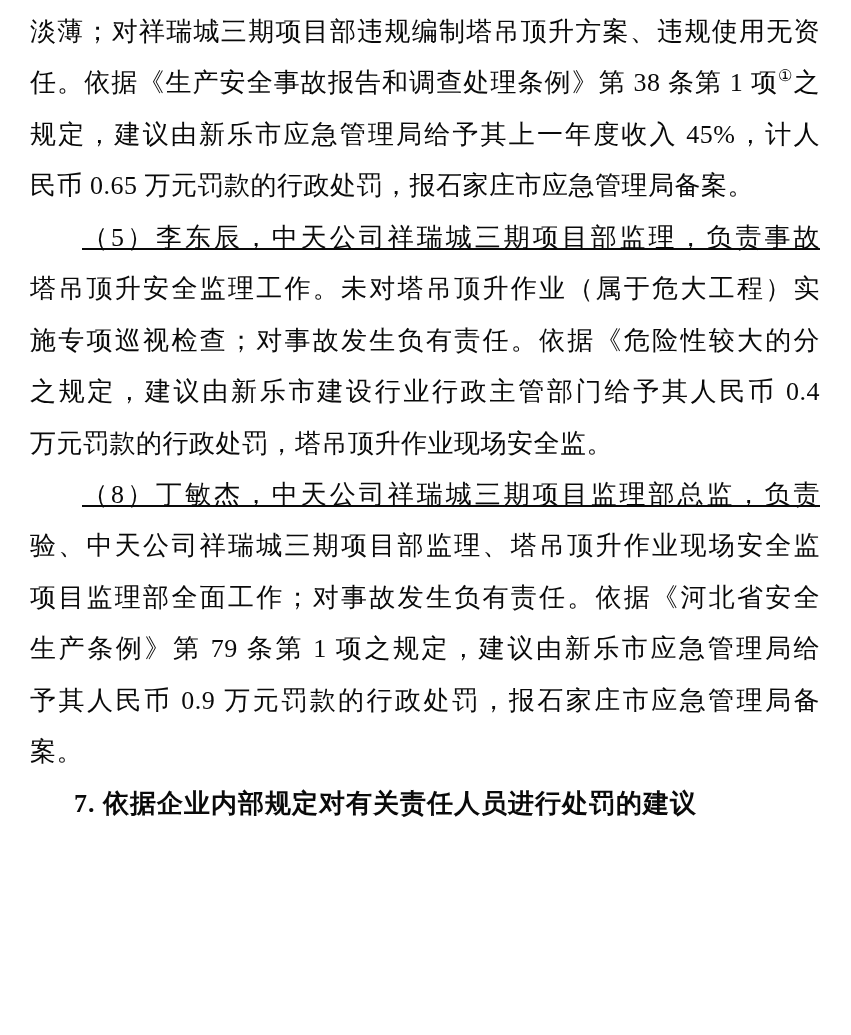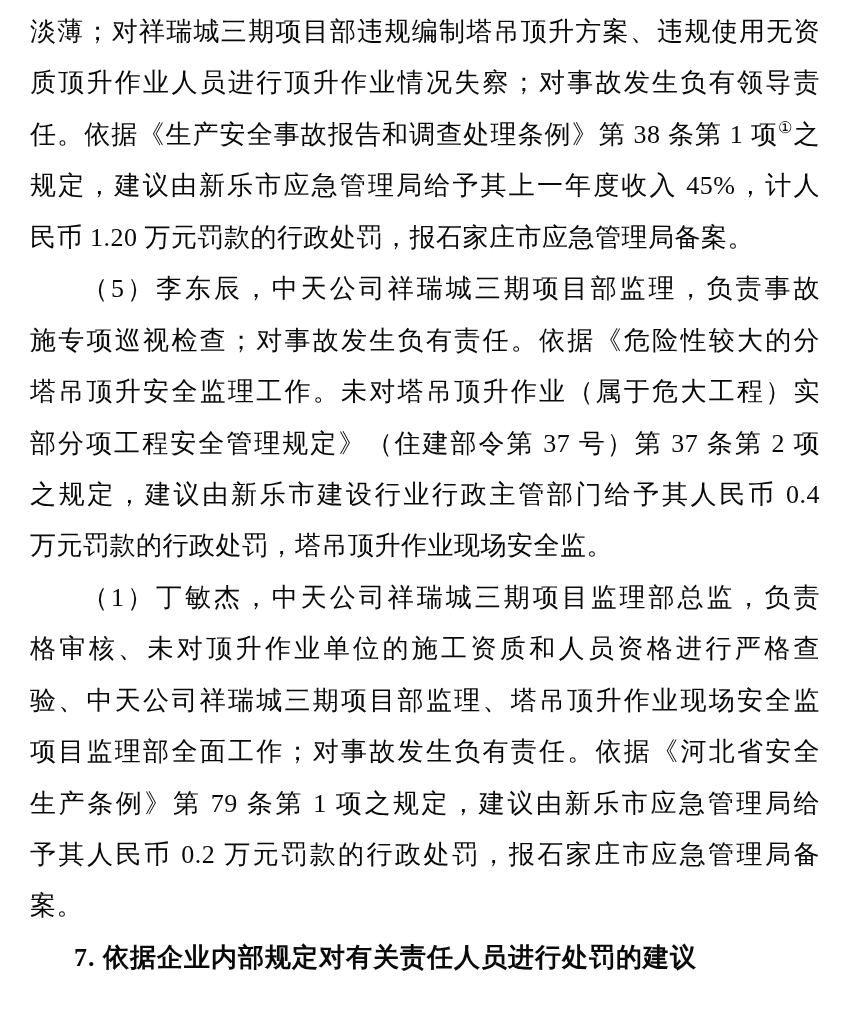--- a/index.html
+++ b/index.html
@@ -34,50 +34,48 @@
     white-space: normal;
     overflow: hidden;
   }
   .line.justify {
     text-align: justify;
     text-align-last: justify;
     text-justify: inter-character;
   }
   .line.indent {
     text-indent: 52px;
+    text-decoration: underline;
   }
   .line.heading {
     font-weight: bold;
     text-indent: 44px;
     letter-spacing: 1px;
   }
   .line sup {
     font-size: 0.62em;
     vertical-align: super;
     line-height: 0;
   }
 </style>
 </head>
 <body>
 
 <div class="page">
   <div class="doc">
       <div class="line justify">淡薄；对祥瑞城三期项目部违规编制塔吊顶升方案、违规使用无资</div>
-      <div class="line justify">质顶升作业人员进行顶升作业情况失察；对事故发生负有领导责</div>
       <div class="line justify">任。依据《生产安全事故报告和调查处理条例》第 38 条第 1 项<sup>①</sup>之</div>
       <div class="line justify">规定，建议由新乐市应急管理局给予其上一年度收入 45%，计人</div>
-      <div class="line">民币 1.20 万元罚款的行政处罚，报石家庄市应急管理局备案。</div>
+      <div class="line">民币 0.65 万元罚款的行政处罚，报石家庄市应急管理局备案。</div>
       <div class="line justify indent">（5）李东辰，中天公司祥瑞城三期项目部监理，负责事故</div>
+      <div class="line justify">塔吊顶升安全监理工作。未对塔吊顶升作业（属于危大工程）实</div>
       <div class="line justify">施专项巡视检查；对事故发生负有责任。依据《危险性较大的分</div>
-      <div class="line justify">塔吊顶升安全监理工作。未对塔吊顶升作业（属于危大工程）实</div>
-      <div class="line justify">部分项工程安全管理规定》（住建部令第 37 号）第 37 条第 2 项</div>
       <div class="line justify">之规定，建议由新乐市建设行业行政主管部门给予其人民币 0.4</div>
       <div class="line">万元罚款的行政处罚，塔吊顶升作业现场安全监。</div>
-      <div class="line justify indent">（1）丁敏杰，中天公司祥瑞城三期项目监理部总监，负责</div>
-      <div class="line justify">格审核、未对顶升作业单位的施工资质和人员资格进行严格查</div>
+      <div class="line justify indent">（8）丁敏杰，中天公司祥瑞城三期项目监理部总监，负责</div>
       <div class="line justify">验、中天公司祥瑞城三期项目部监理、塔吊顶升作业现场安全监</div>
       <div class="line justify">项目监理部全面工作；对事故发生负有责任。依据《河北省安全</div>
       <div class="line justify">生产条例》第 79 条第 1 项之规定，建议由新乐市应急管理局给</div>
-      <div class="line justify">予其人民币 0.2 万元罚款的行政处罚，报石家庄市应急管理局备</div>
+      <div class="line justify">予其人民币 0.9 万元罚款的行政处罚，报石家庄市应急管理局备</div>
       <div class="line">案。</div>
       <div class="line heading">7. 依据企业内部规定对有关责任人员进行处罚的建议</div>
     </div>
 </div>
 
 </body></html>

